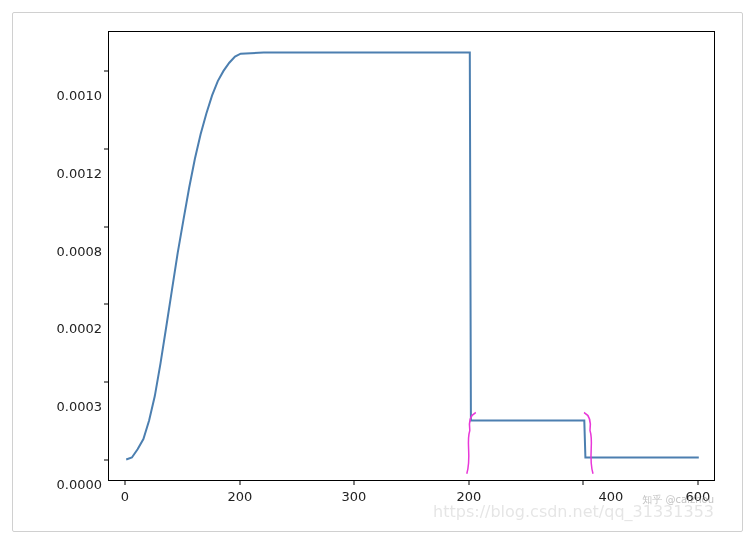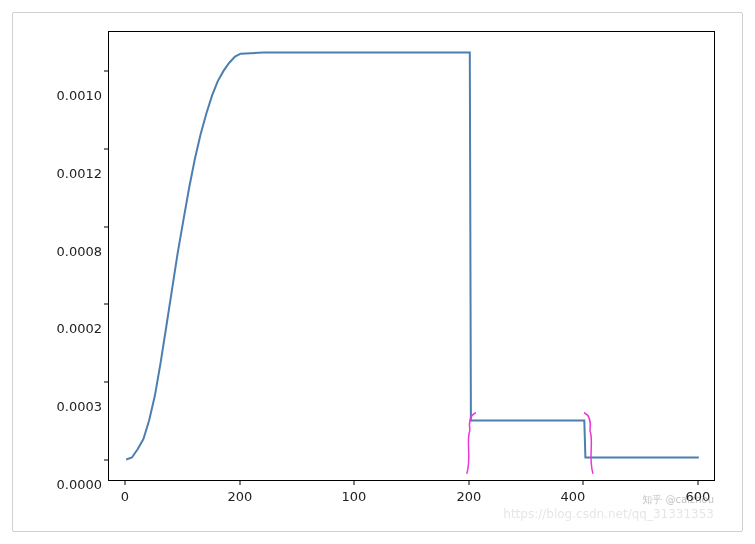--- a/index.html
+++ b/index.html
@@ -79,21 +79,21 @@
       bottom: 24px;
       font-size: 10px;
       color: #9a9a9a;
       opacity: 0.6;
       pointer-events: none;
     }
     .watermark2 {
       position: absolute;
       right: 28px;
       bottom: 10px;
-      font-size: 12px;
+      font-size: 16px;
       color: #c0c0c0;
       opacity: 0.4;
       pointer-events: none;
     }
   </style>
 </head>
 <body>
 
 <div class="outer">
   <div class="plot-area">
@@ -114,24 +114,24 @@
   <span class="y-tick-mark" style="top:214px"></span>
   <span class="y-tick" style="top:136px">0.0012</span>
   <span class="y-tick-mark" style="top:136px"></span>
   <span class="y-tick" style="top:58px">0.0010</span>
   <span class="y-tick-mark" style="top:58px"></span>
 
   <span class="x-tick" style="left:112px">0</span>
   <span class="x-tick-mark" style="left:112px"></span>
   <span class="x-tick" style="left:227px">200</span>
   <span class="x-tick-mark" style="left:227px"></span>
-  <span class="x-tick" style="left:341px">100</span>
+  <span class="x-tick" style="left:341px">300</span>
   <span class="x-tick-mark" style="left:341px"></span>
   <span class="x-tick" style="left:456px">200</span>
   <span class="x-tick-mark" style="left:456px"></span>
-  <span class="x-tick" style="left:560px">400</span>
+  <span class="x-tick" style="left:598px">400</span>
   <span class="x-tick-mark" style="left:570px"></span>
   <span class="x-tick" style="left:685px">600</span>
   <span class="x-tick-mark" style="left:685px"></span>
 
   <span class="watermark1">知乎 @caizhou</span>
   <span class="watermark2">https://blog.csdn.net/qq_31331353</span>
 </div>
 
 </body></html>

